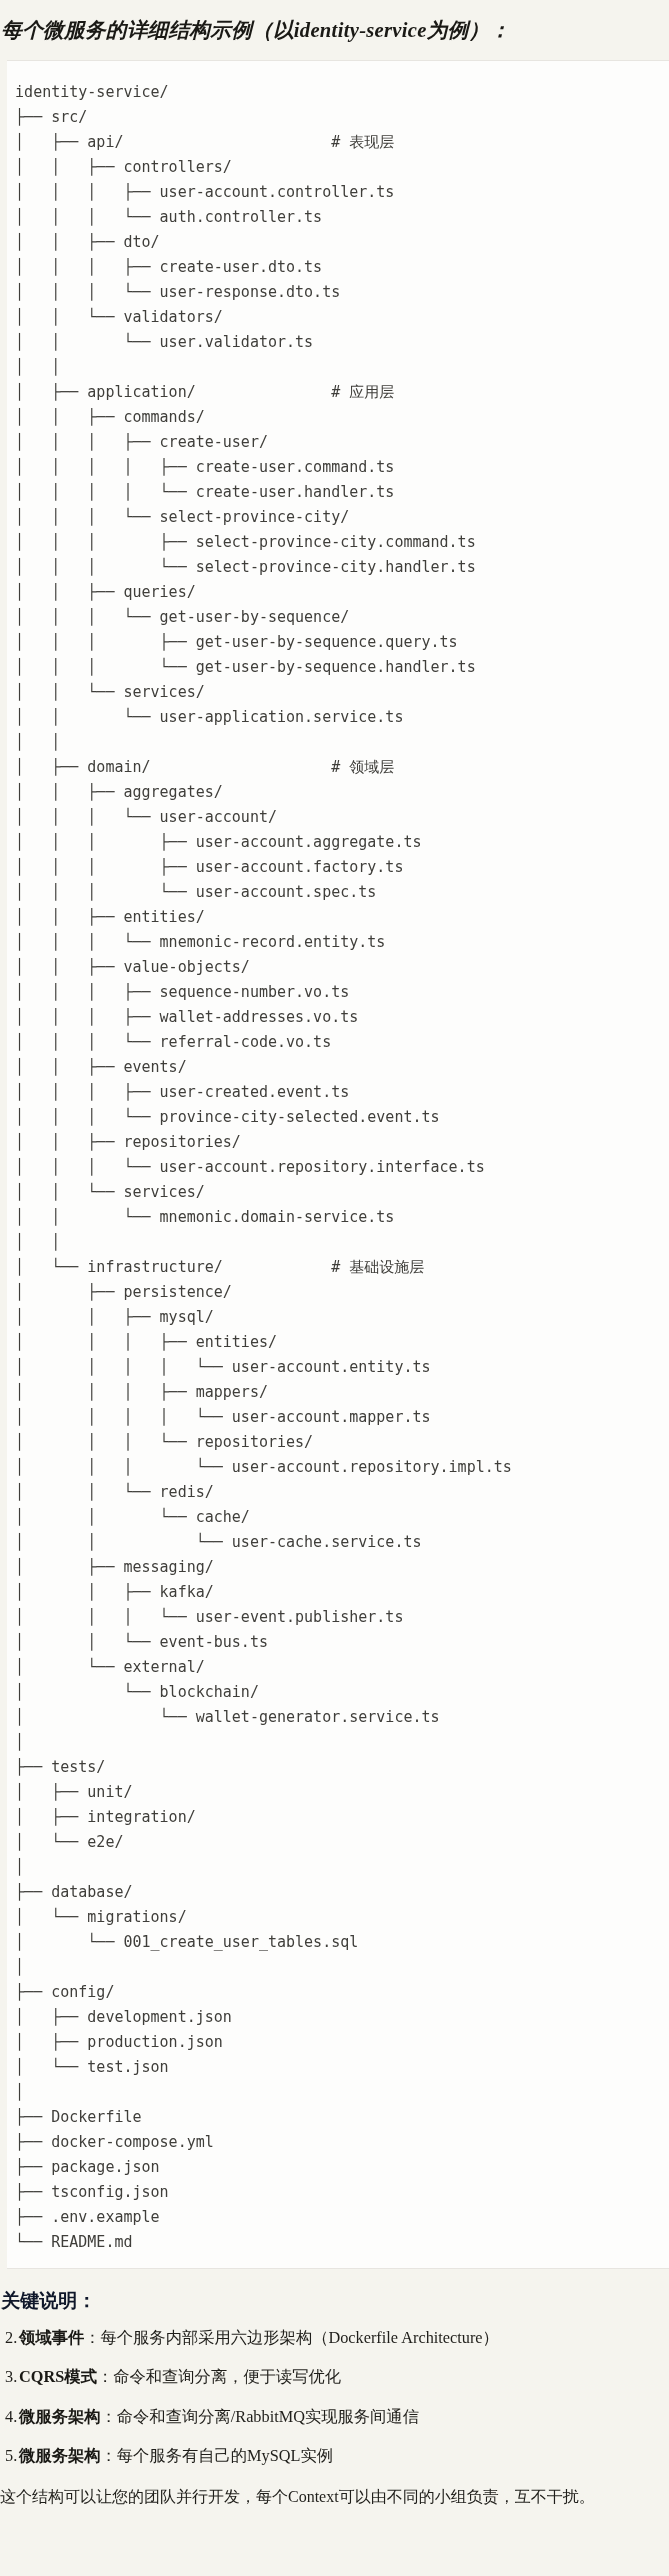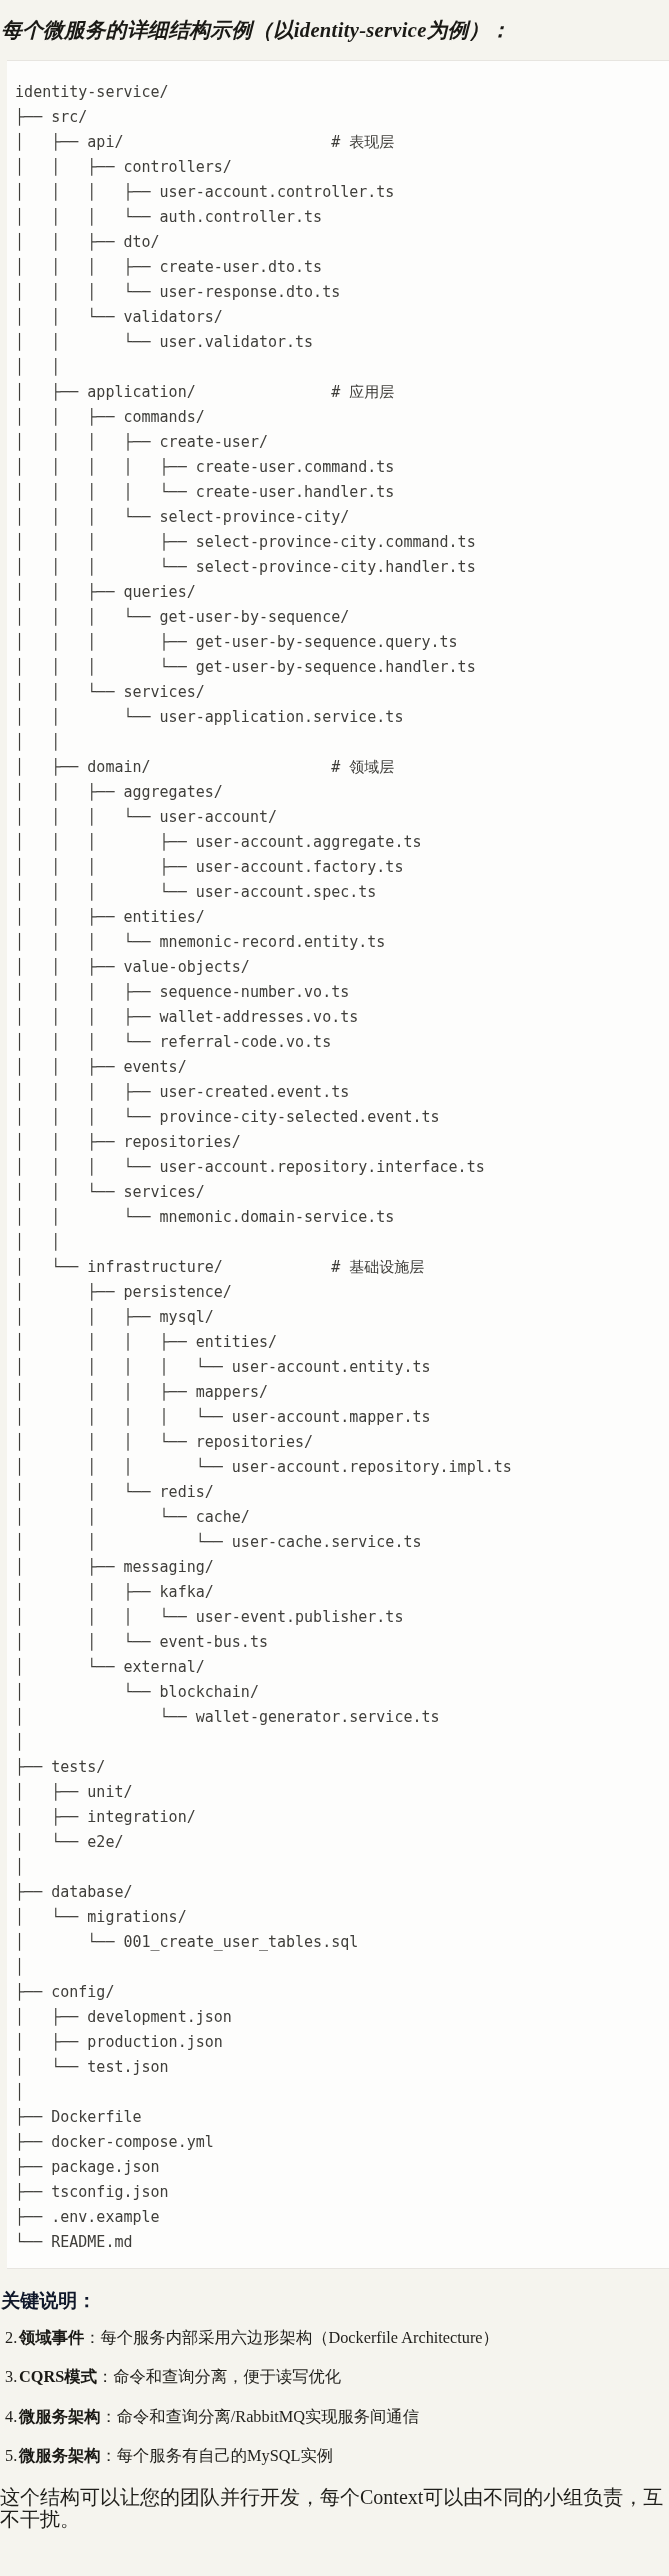--- a/index.html
+++ b/index.html
@@ -64,21 +64,21 @@
   }
   .note-item .num {
     margin-right: 1.9px;
   }
   .note-item strong {
     font-weight: bold;
     color: #1A1915;
   }
   .closing-paragraph {
     margin: 18px 0 0 0;
-    font-size: 20px;
+    font-size: 16px;
     line-height: 22.5px;
     color: #1F1E1A;
   }
 </style>
 </head>
 <body>
 
 <div class="page">
 
   <div class="header">

